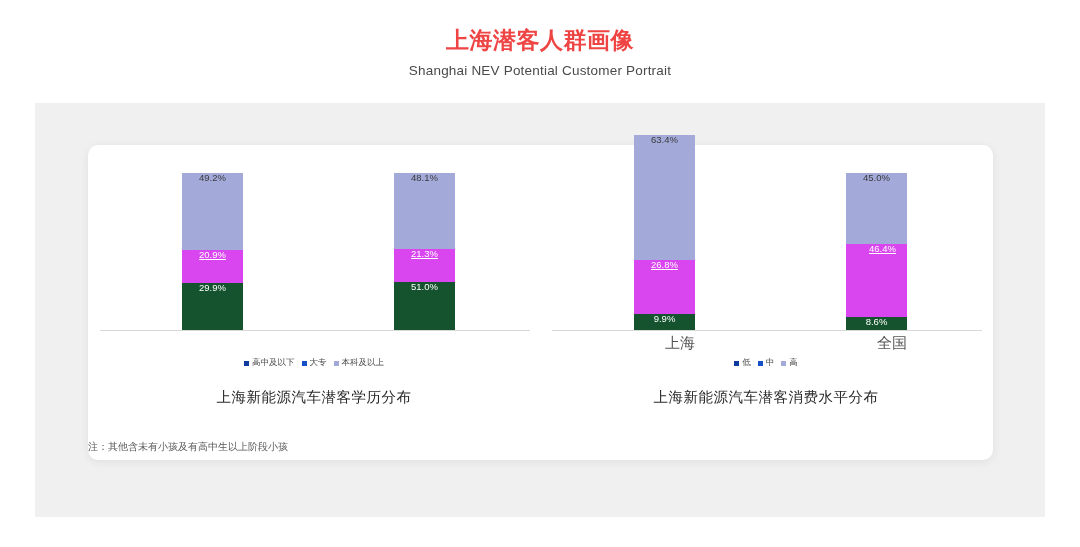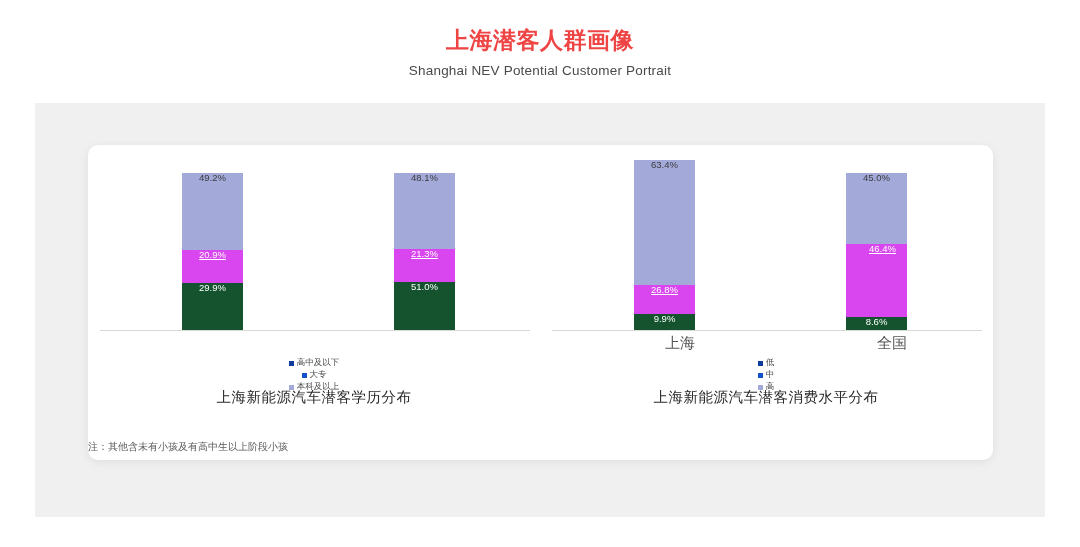--- a/index.html
+++ b/index.html
@@ -142,21 +142,21 @@
 
   
   .legend {
     position: absolute;
     left: 0;
     top: 212px;
     width: 452px;
     display: flex;
     align-items: center;
     justify-content: center;
-    flex-direction: column;
+    gap: 7px;
   }
   .legend-item {
     display: flex;
     align-items: center;
     gap: 3px;
     font-size: 8.5px;
     color: #4a4a4a;
     white-space: nowrap;
   }
   .legend-swatch {
@@ -246,21 +246,21 @@
           </div>
         <div class="chart-caption">上海新能源汽车潜客学历分布</div>
       </div>
 
       <div class="chart-block right">
         <div class="plot">
           <div class="bar b1">
               <div class="seg high" style="height: 125px;">
                 <span>63.4%</span>
               </div>
-              <div class="seg mid" style="height: 29px;">
+              <div class="seg mid" style="height: 54px;">
                 <span>26.8%</span>
               </div>
               <div class="seg low" style="height: 15.5275px;">
                 <span>9.9%</span>
               </div>
             </div>
           <div class="bar b2">
               <div class="seg high" style="height: 70.65px;">
                 <span>45.0%</span>
               </div>

